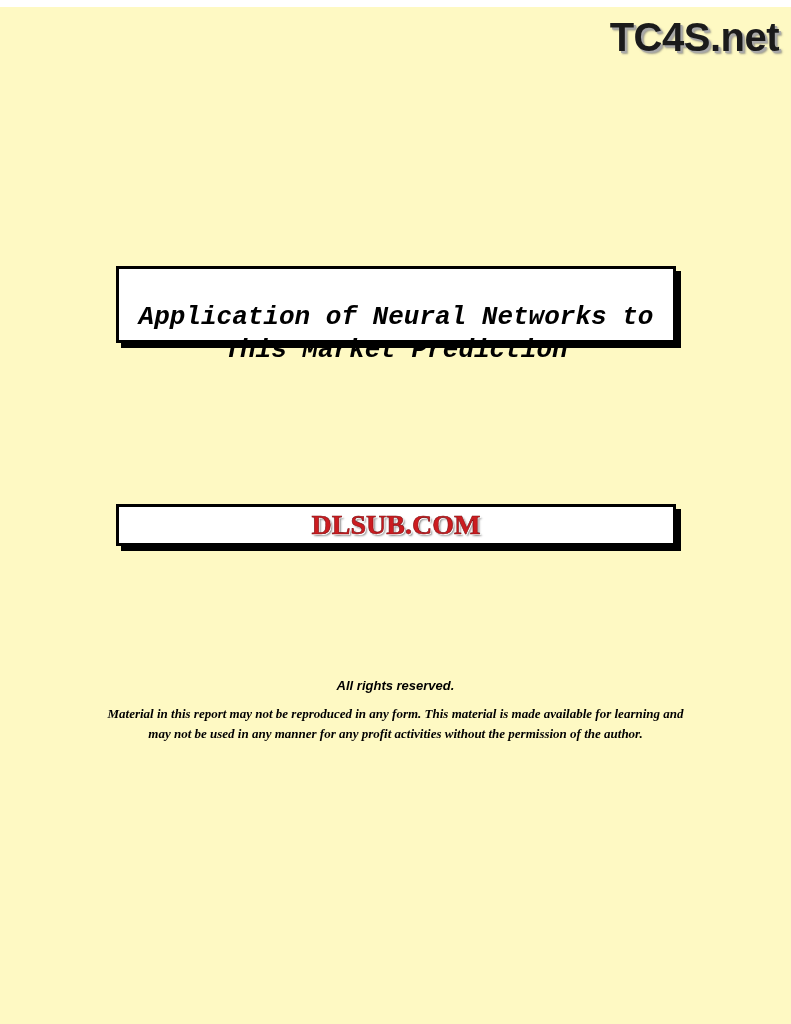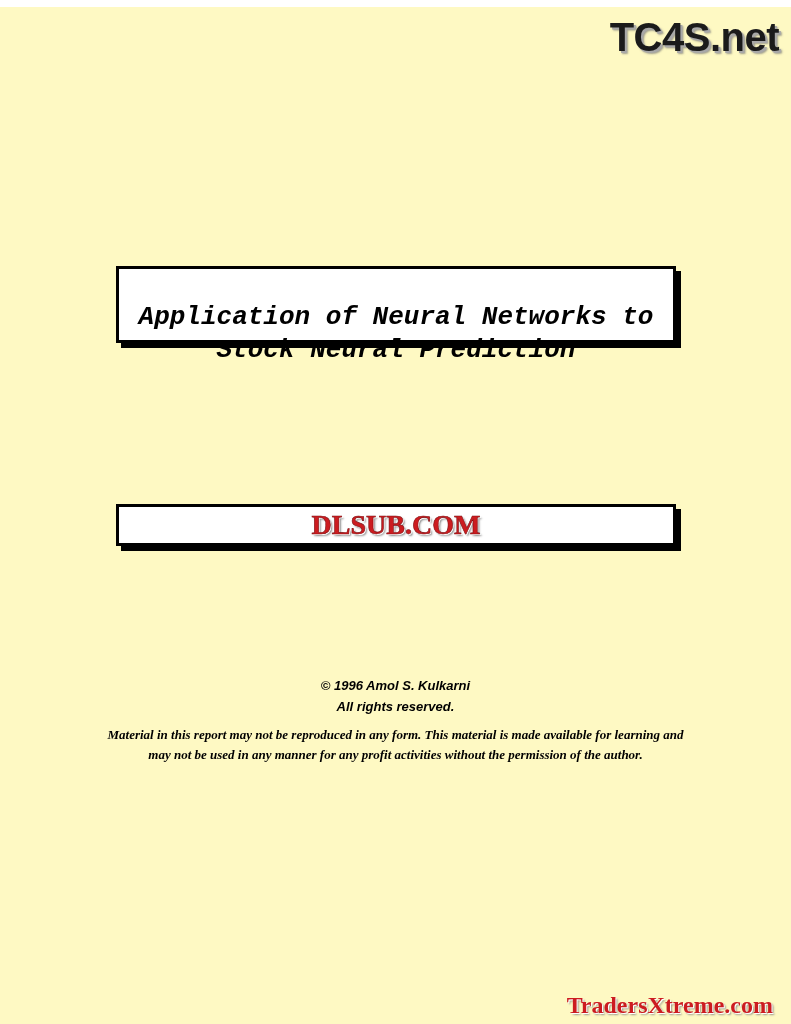--- a/index.html
+++ b/index.html
@@ -143,29 +143,27 @@
 </head>
 <body>
 
 <div class="page">
 
   <div class="top-watermark">TC4S.net</div>
 
   <div class="title-box">
     <div class="title-text">
       <span class="title-line">Application of Neural Networks to</span>
-      <span class="title-line">Stock Neural Prediction</span>
+      <span class="title-line">This Market Prediction</span>
     </div>
   </div>
 
   <div class="banner-box">
     <div class="banner-logo">DLSUB.COM</div>
   </div>
 
   <div class="copyright">
-    <span class="line1">© 1996 Amol S. Kulkarni</span>
     <span class="line2">All rights reserved.</span>
     <span class="para">Material in this report may not be reproduced in any form. This material is made available for learning and may not be used in any manner for any profit activities without the permission of the author.</span>
   </div>
 
-  <div class="bottom-watermark">TradersXtreme.com</div>
 
 </div>
 
 </body></html>

